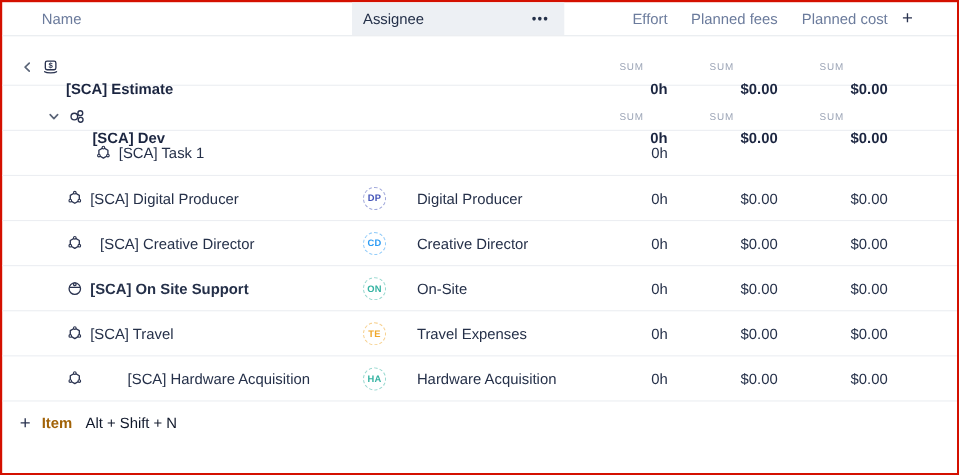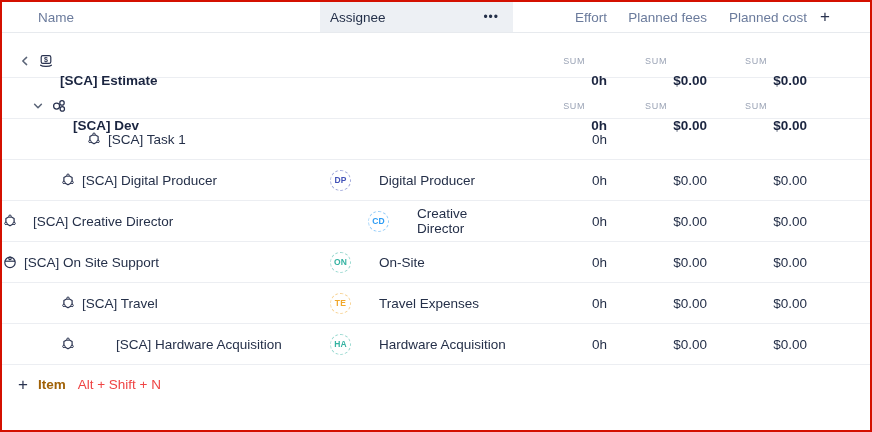--- a/index.html
+++ b/index.html
@@ -53,21 +53,21 @@
     font-size: 8.5px; font-weight: 700; letter-spacing: .2px;
     background: #fff;
   }
   .num-cell { display: flex; align-items: center; justify-content: flex-end; gap: 6px; }
   .sum-label { font-size: 9px; color: #9aa3b5; letter-spacing: .7px; font-weight: 400; }
   
   .tfoot { flex: 1; padding: 11px 0 0 16px; display: flex; align-items: flex-start; }
   .foot-inner { display: flex; align-items: center; gap: 10px; font-size: 13.5px; cursor: pointer; }
   .plus-glyph { font-size: 17px; color: #2a3350; font-weight: 400; line-height: 1; }
   .foot-label { color: #a16207; font-weight: 600; }
-  .shortcut { color: #ef4444; margin-left: 2px; }
+  .shortcut { color: #0f172a; margin-left: 2px; }
   svg { display: block; }
 </style>
 </head>
 <body>
 
 <div class="frame" style="border-color: rgb(212, 16, 0);">
 
   <div class="thead grid-cols">
     <div class="th th-name">Name</div>
     <div class="th th-assignee">
@@ -110,21 +110,21 @@
       <span class="val">$0.00</span>
     </div>
     <div class="num-cell">
       <span class="sum-label">SUM</span>
       <span class="val">$0.00</span>
     </div>
     <div></div>
   </div>
 
   <div class="row grid-cols bold">
-    <div class="name-cell" style="padding-left: 29px;">
+    <div class="name-cell" style="padding-left: 40px;">
       <span class="chev">
             <svg width="14" height="14" viewBox="0 0 14 14" fill="none" stroke="#5b6578" stroke-width="1.5" stroke-linecap="round" stroke-linejoin="round">
               <path d="M3.6 5.2 L7 8.8 L10.4 5.2"></path>
             </svg>
           </span>
       <span class="row-icon">
             <svg width="16" height="16" viewBox="0 0 16 16" fill="none" stroke="#2a3350" stroke-width="1.25">
               <circle cx="5.6" cy="8" r="3"></circle>
               <circle cx="11" cy="4.9" r="2.2"></circle>
               <circle cx="11.3" cy="10.9" r="2.2"></circle>
@@ -209,53 +209,53 @@
       <span class="val">$0.00</span>
     </div>
     <div class="num-cell">
 
       <span class="val">$0.00</span>
     </div>
     <div></div>
   </div>
 
   <div class="row grid-cols">
-    <div class="name-cell" style=" gap: 15px;">
+    <div class="name-cell" style="padding-left: 58px; gap: 15px;">
 
       <span class="row-icon">
             <svg width="16" height="16" viewBox="0 0 16 16">
               <path d="M8 3.2 L12.1 5.6 V10.4 L8 12.8 L3.9 10.4 V5.6 Z" fill="none" stroke="#2a3350" stroke-width="1.2" stroke-linejoin="round"></path>
               <circle cx="8" cy="3.2" r="1.2" fill="#fff" stroke="#2a3350" stroke-width="1"></circle>
               <circle cx="12.1" cy="10.4" r="1.2" fill="#fff" stroke="#2a3350" stroke-width="1"></circle>
               <circle cx="3.9" cy="10.4" r="1.2" fill="#fff" stroke="#2a3350" stroke-width="1"></circle>
             </svg>
           </span>
       <span class="row-name">[SCA] Creative Director</span>
     </div>
     <div class="assignee-cell">
-      <span class="badge" style="color: rgb(45, 156, 244); border-color: rgba(45, 156, 244, 0.5); margin-left: 38px;">CD</span>
+      <span class="badge" style="color: rgb(45, 156, 244); border-color: rgba(45, 156, 244, 0.5);">CD</span>
       <span class="assignee-label">Creative Director</span>
     </div>
     <div class="num-cell">
 
       <span class="val">0h</span>
     </div>
     <div class="num-cell">
 
       <span class="val">$0.00</span>
     </div>
     <div class="num-cell">
 
       <span class="val">$0.00</span>
     </div>
     <div></div>
   </div>
 
   <div class="row grid-cols">
-    <div class="name-cell" style="">
+    <div class="name-cell" style="padding-left: 58px; font-weight: bold;">
 
       <span class="row-icon">
             <svg width="16" height="16" viewBox="0 0 16 16" fill="none" stroke="#2a3350" stroke-width="1.2">
               <circle cx="8" cy="8.4" r="5.2"></circle>
               <path d="M2.9 7.2 h10.2"></path>
               <circle cx="8" cy="4.4" r="1.2" fill="#fff"></circle>
             </svg>
           </span>
       <span class="row-name">[SCA] On Site Support</span>
     </div>

